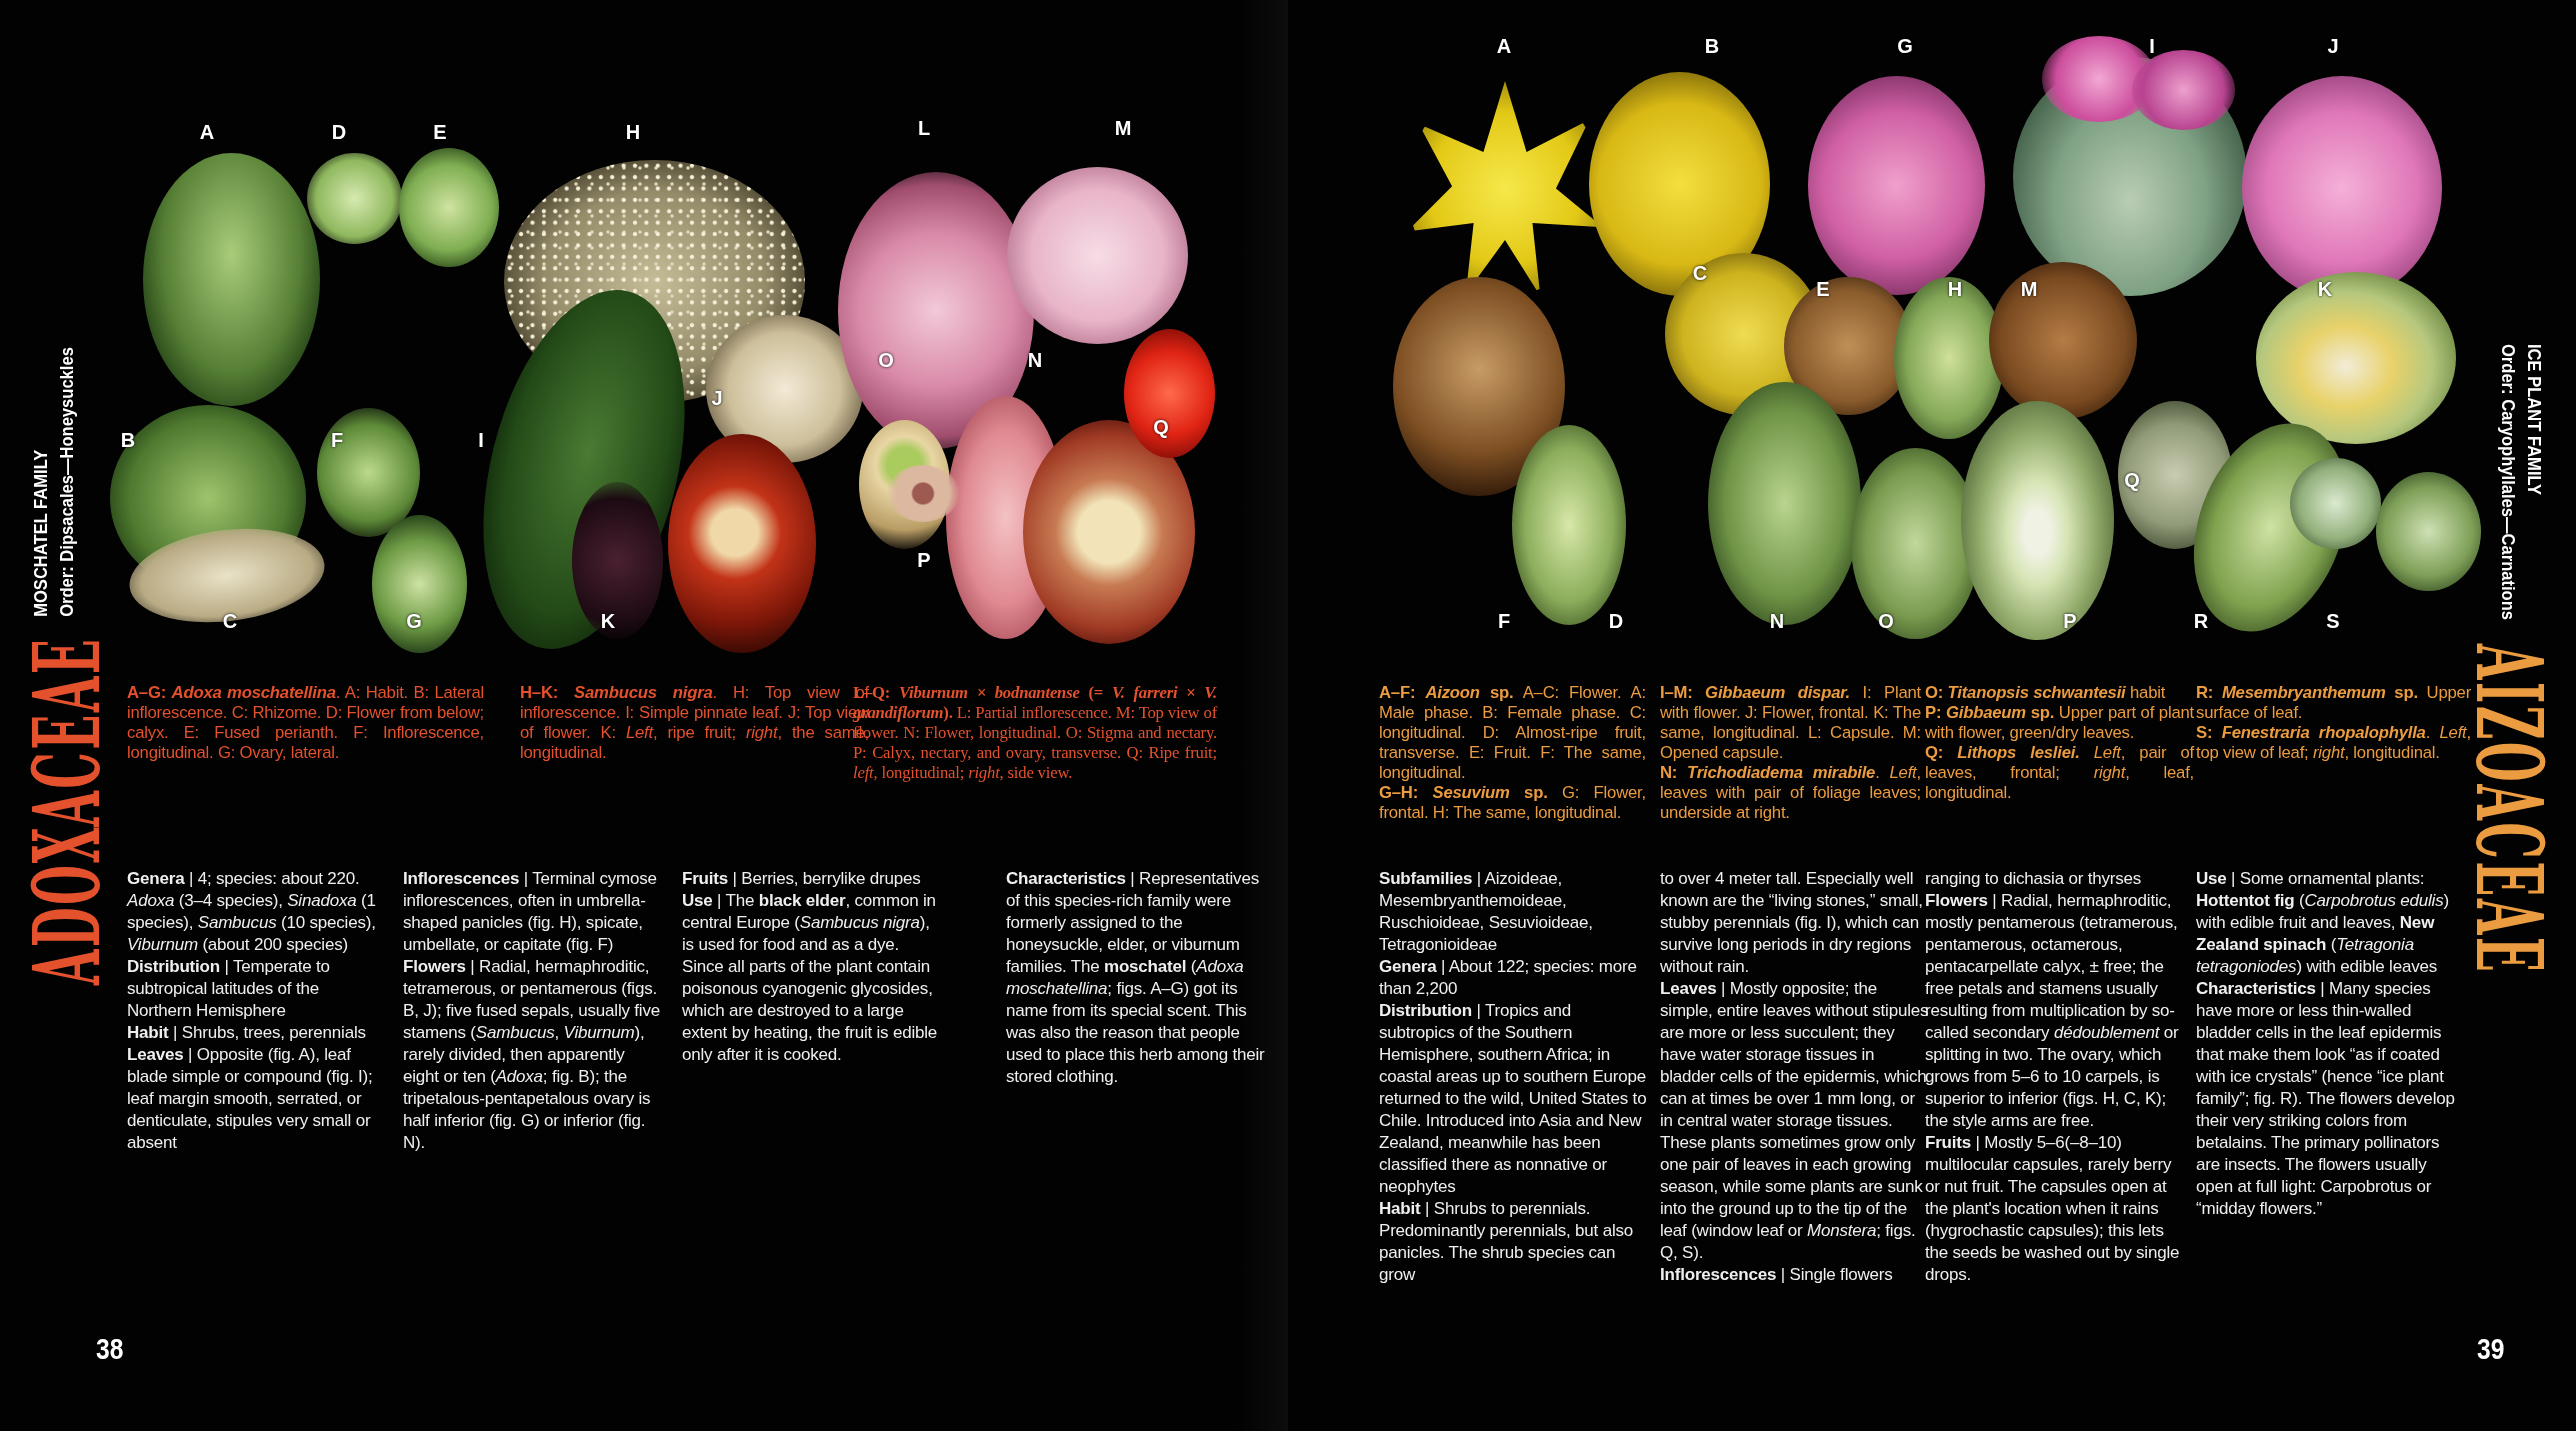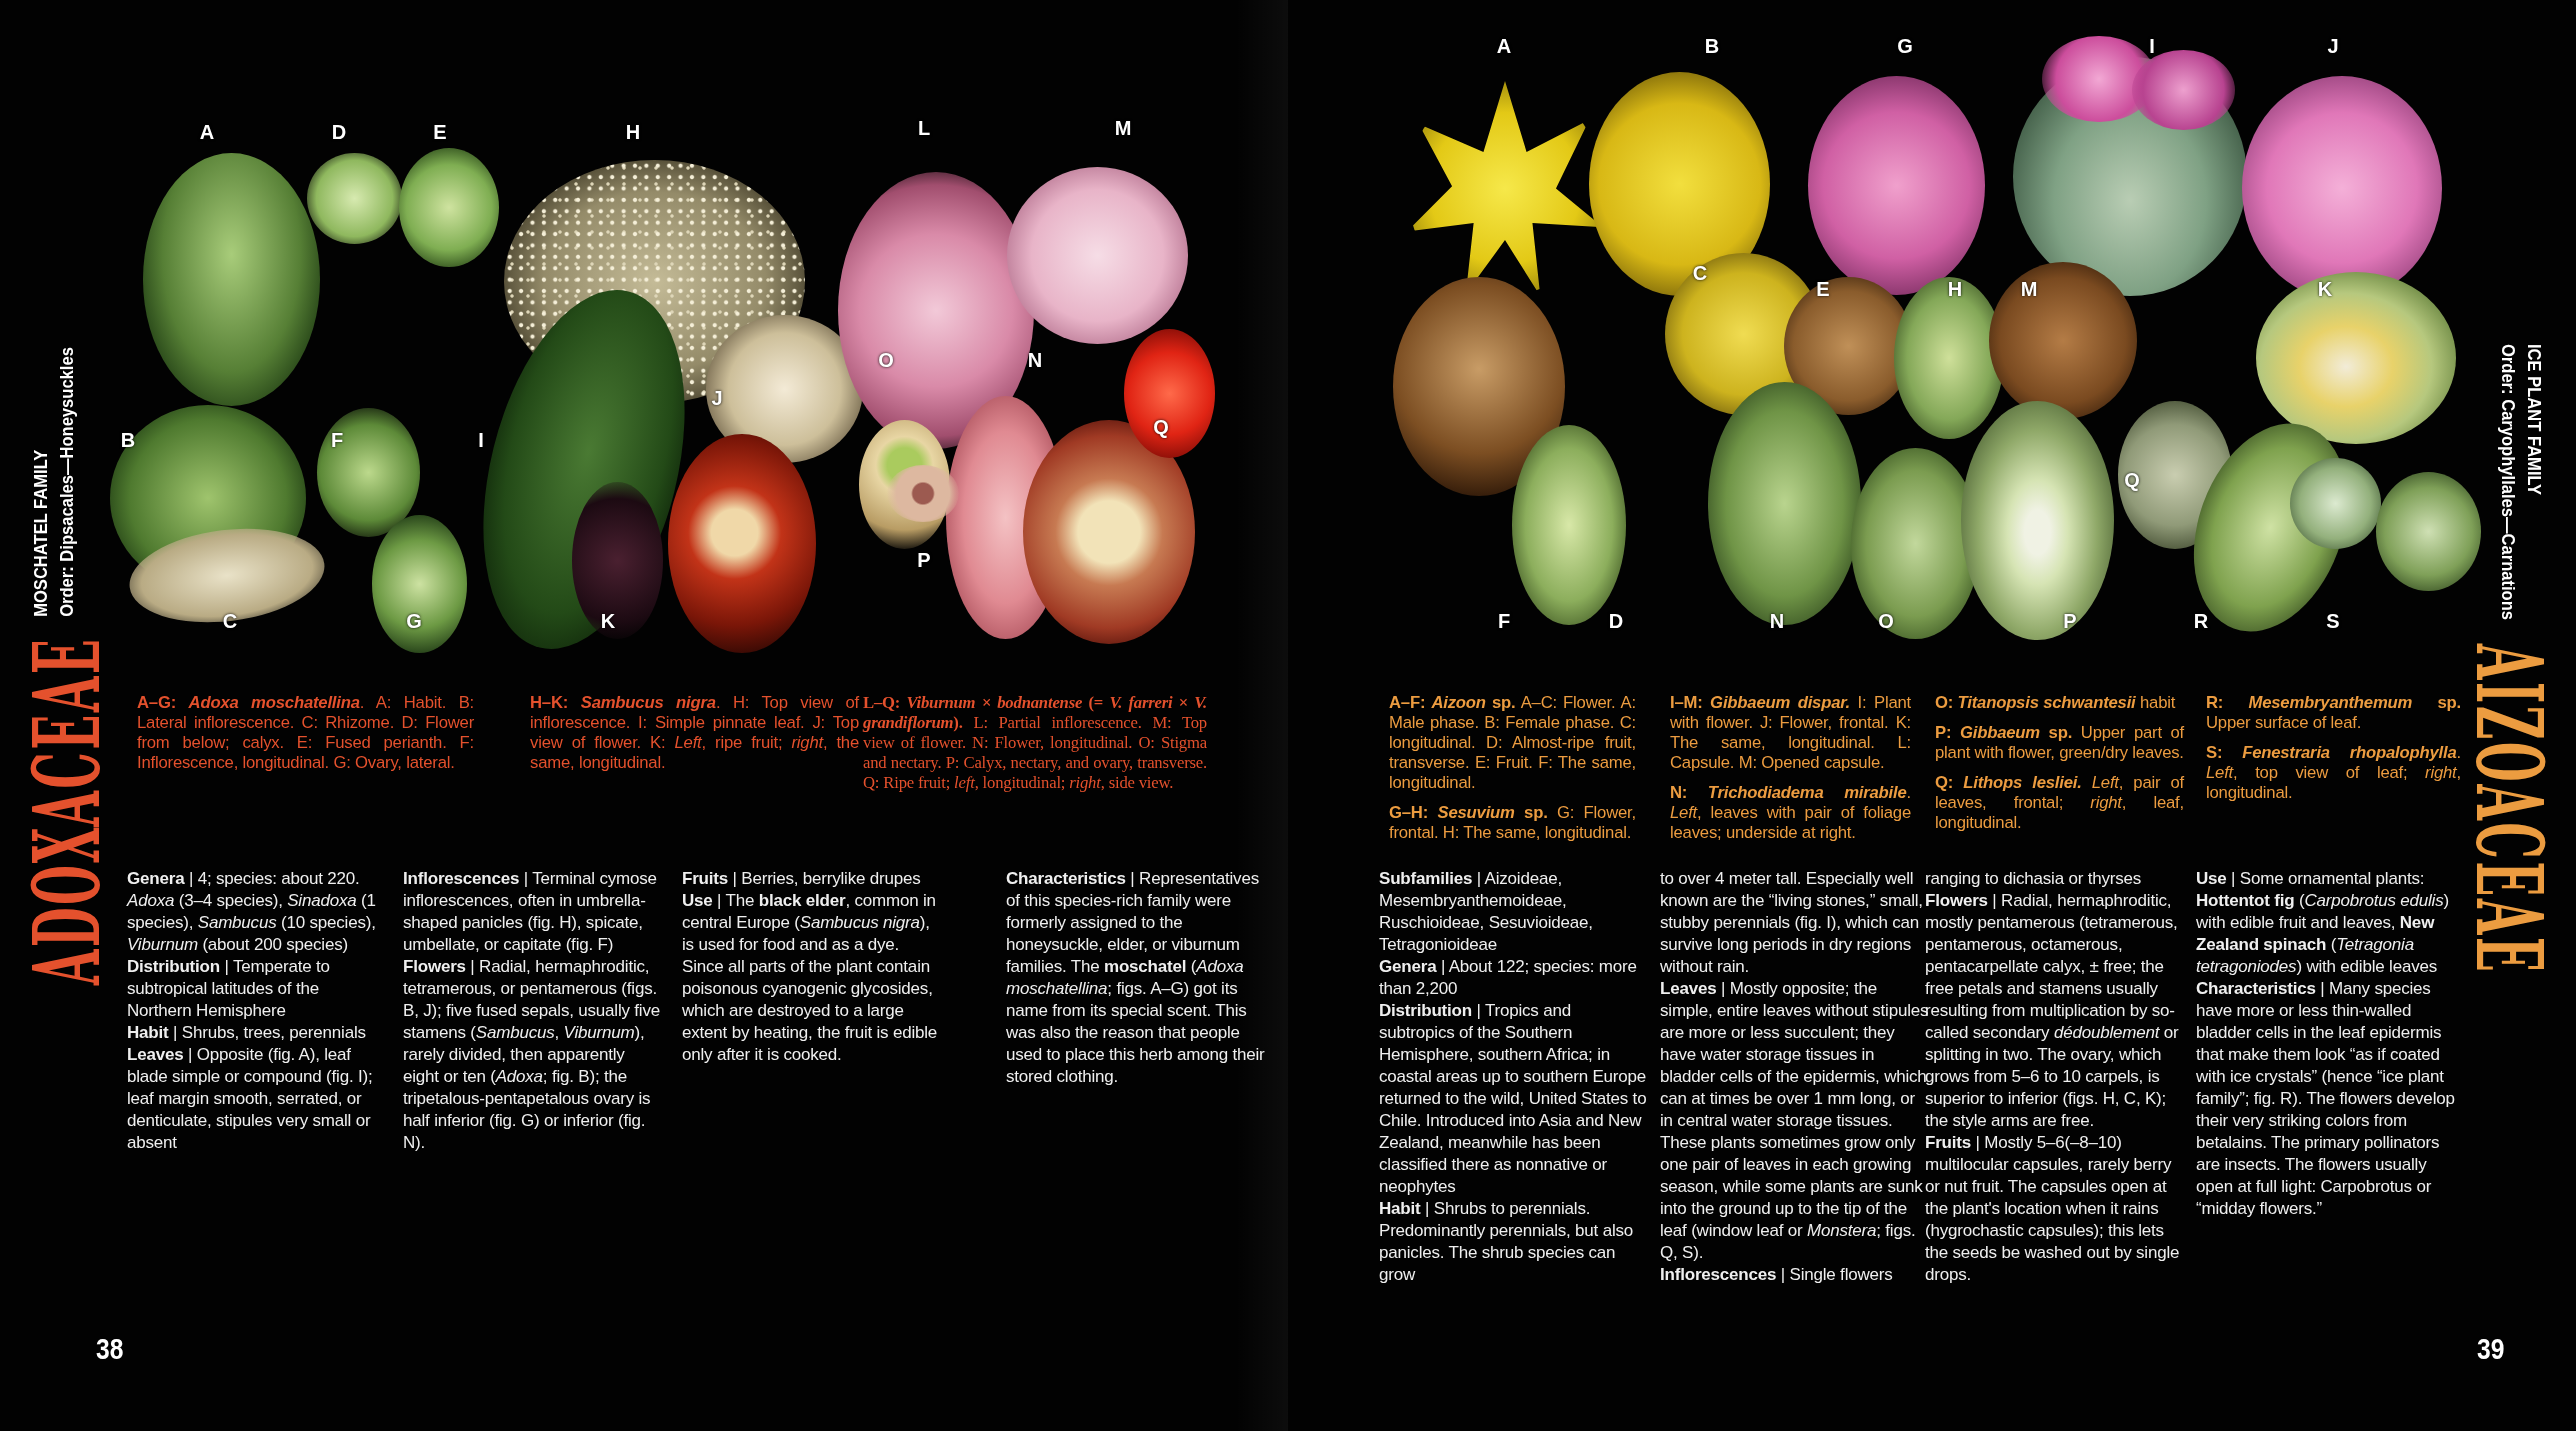--- a/index.html
+++ b/index.html
@@ -12,21 +12,21 @@
   .ph{position:absolute;display:block;border-radius:50%;}
   .dots{background-image:
       radial-gradient(circle,#f5efd8 1.5px,transparent 2.6px),
       radial-gradient(circle,#ded6b8 1.2px,transparent 2.2px),
       radial-gradient(ellipse at 50% 50%,#c4bb97 0%,#948b69 52%,#423c28 78%,transparent 93%);
     background-size:11.4px 11.4px,16px 16px,100% 100%;}
   .plate-letter{position:absolute;transform:translate(-50%,-50%);color:#fff;
     font-weight:bold;font-size:20px;line-height:1;text-shadow:0 0 2.9px #000;}
   
   .cap{position:absolute;top:683px;text-align:justify;font-size:16.7px;line-height:20px;letter-spacing:-0.2px;}
-  .cap p{margin:10px;}
+  .cap p{margin:0;}
   
   .col{position:absolute;top:868px;color:#efefef;font-size:17px;line-height:22px;letter-spacing:-0.2px;}
   .col p{margin:0;}
   .b{font-weight:bold;}
   .i{font-style:italic;}
   
   .vmeta{position:absolute;white-space:nowrap;color:#fff;font-weight:bold;font-size:18px;line-height:26px;}
   #pageL .vmeta{left:54px;top:482px;transform:translate(-50%,-50%) rotate(-90deg) scaleX(.92);}
   #pageR .vmeta{left:1233px;top:482px;transform:translate(-50%,-50%) rotate(90deg) scaleX(.92);}
   .vtitle{position:absolute;white-space:nowrap;font-family:"DejaVu Serif","Liberation Serif",serif;

